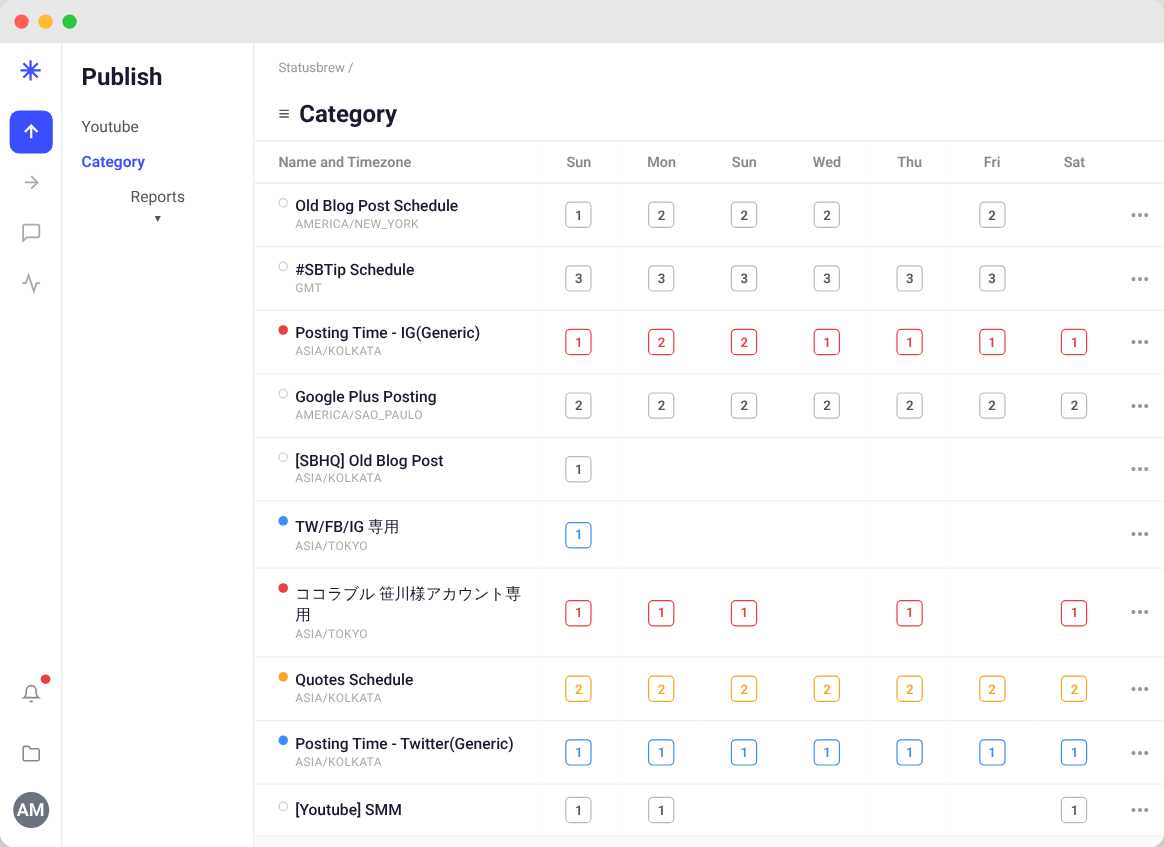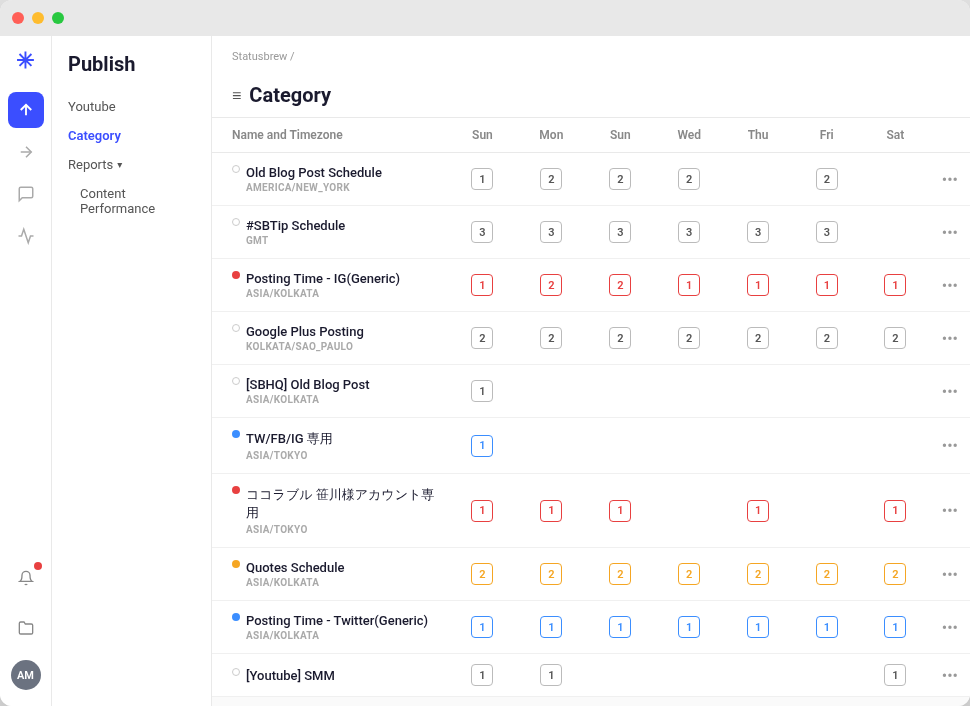--- a/index.html
+++ b/index.html
@@ -101,21 +101,21 @@
     }
     .avatar-circle {
       width: 30px;
       height: 30px;
       border-radius: 50%;
       background: #6b7280;
       display: flex;
       align-items: center;
       justify-content: center;
       color: #fff;
-      font-size: 11px;
+      font-size: 15px;
       font-weight: 600;
     }
 
     
     .sidebar {
       width: 160px;
       background: #fff;
       border-right: 1px solid #e9e9e9;
       padding: 16px 0;
       flex-shrink: 0;
@@ -139,20 +139,21 @@
     .sidebar-item.active {
       color: #3b4eff;
       font-weight: 600;
     }
     .sidebar-item.section-header {
       font-size: 13px;
       color: #555;
       display: flex;
       align-items: center;
       gap: 4px;
+      flex-direction: column;
     }
     .chevron { font-size: 10px; }
 
     
     .main {
       flex: 1;
       display: flex;
       flex-direction: column;
       overflow: hidden;
       background: #fafafa;
@@ -245,21 +246,20 @@
     .status-dot.none { background: transparent; border: 1.5px solid #ccc; }
     .status-dot.red { background: #e84040; }
     .status-dot.blue { background: #3b8eff; }
     .status-dot.orange { background: #f5a623; }
     .timezone {
       font-size: 10px;
       color: #aaa;
       letter-spacing: 0.3px;
       margin-left: 14px;
       margin-top: 2px;
-      font-weight: bold;
     }
     .day-cell {
       text-align: center;
       padding: 10px 4px;
       vertical-align: middle;
     }
     .day-badge {
       display: inline-flex;
       align-items: center;
       justify-content: center;
@@ -341,23 +341,20 @@
       <div class="sidebar-title">Publish</div>
       <div class="sidebar-item">
         <span>Youtube</span>
       </div>
       <div class="sidebar-item active">
         <span>Category</span>
       </div>
       <div class="sidebar-item section-header">
         <span>Reports</span>
         <span class="chevron">▾</span>
-      </div>
-      <div class="sidebar-item" style="padding-left:28px;">
-        <span>Content Performance</span>
       </div>
     </div>
 
     <div class="main">
       <div class="main-header">
         <div class="breadcrumb">Statusbrew /</div>
         <div class="page-title-row">
           <div class="page-title">
             <span class="hamburger-icon">≡</span>
             <span>Category</span>
@@ -431,21 +428,21 @@
                 <td class="day-cell"><span class="day-badge badge-red">1</span></td>
                 <td class="day-cell"><span class="day-badge badge-red">1</span></td>
                 <td class="action-cell"><span>•••</span></td>
               </tr>
               <tr>
                 <td class="name-cell">
     <div class="name-row">
       <span class="status-dot none"></span>
       <span>Google Plus Posting</span>
     </div>
-    <div class="timezone">KOLKATA/SAO_PAULO</div>
+    <div class="timezone">AMERICA/SAO_PAULO</div>
   </td>
                 <td class="day-cell"><span class="day-badge badge-gray">2</span></td>
                 <td class="day-cell"><span class="day-badge badge-gray">2</span></td>
                 <td class="day-cell"><span class="day-badge badge-gray">2</span></td>
                 <td class="day-cell"><span class="day-badge badge-gray">2</span></td>
                 <td class="day-cell"><span class="day-badge badge-gray">2</span></td>
                 <td class="day-cell"><span class="day-badge badge-gray">2</span></td>
                 <td class="day-cell"><span class="day-badge badge-gray">2</span></td>
                 <td class="action-cell"><span>•••</span></td>
               </tr>

